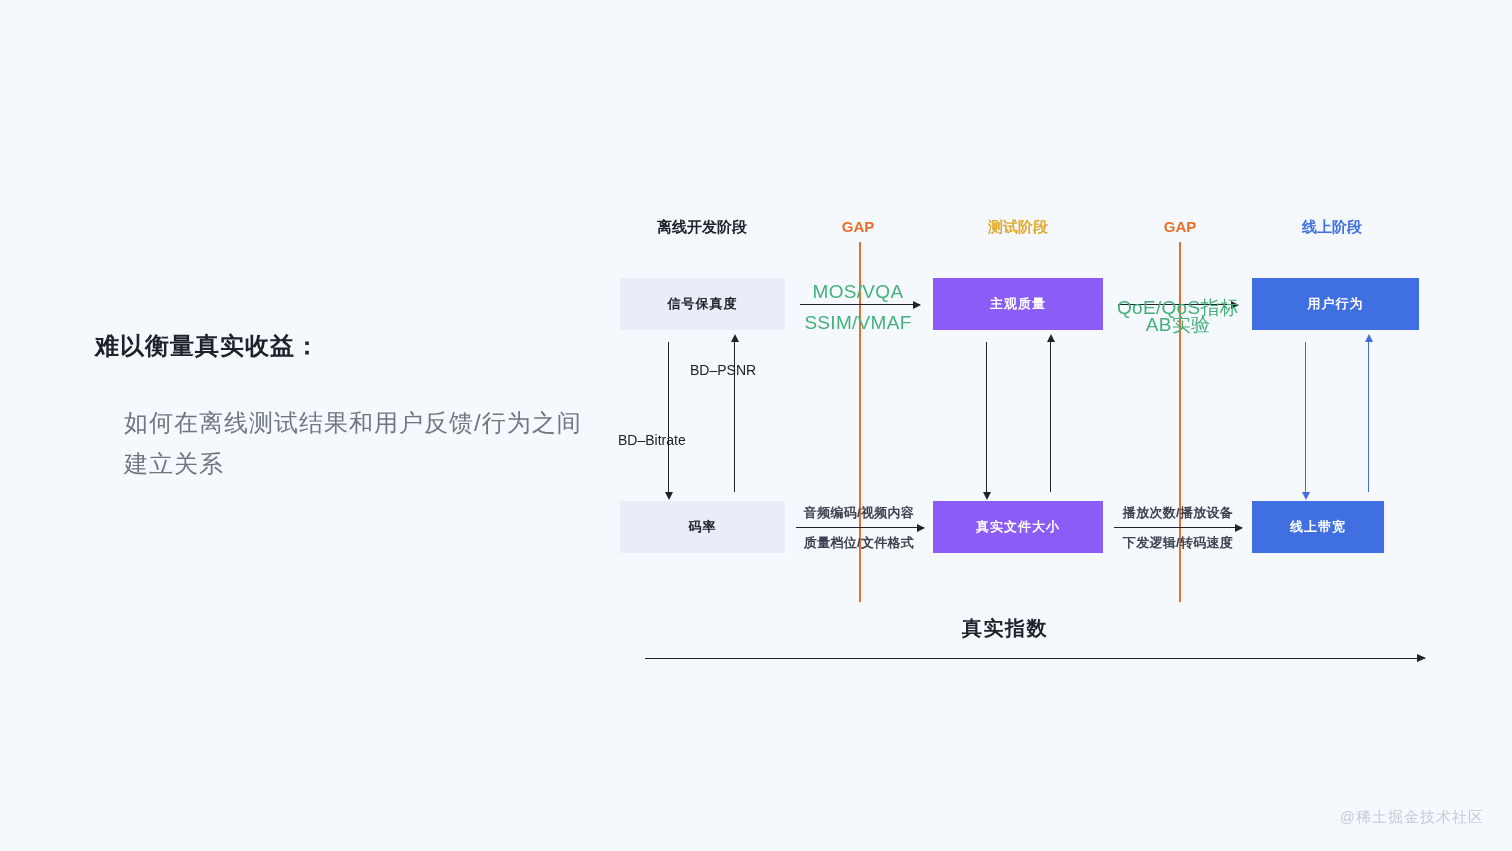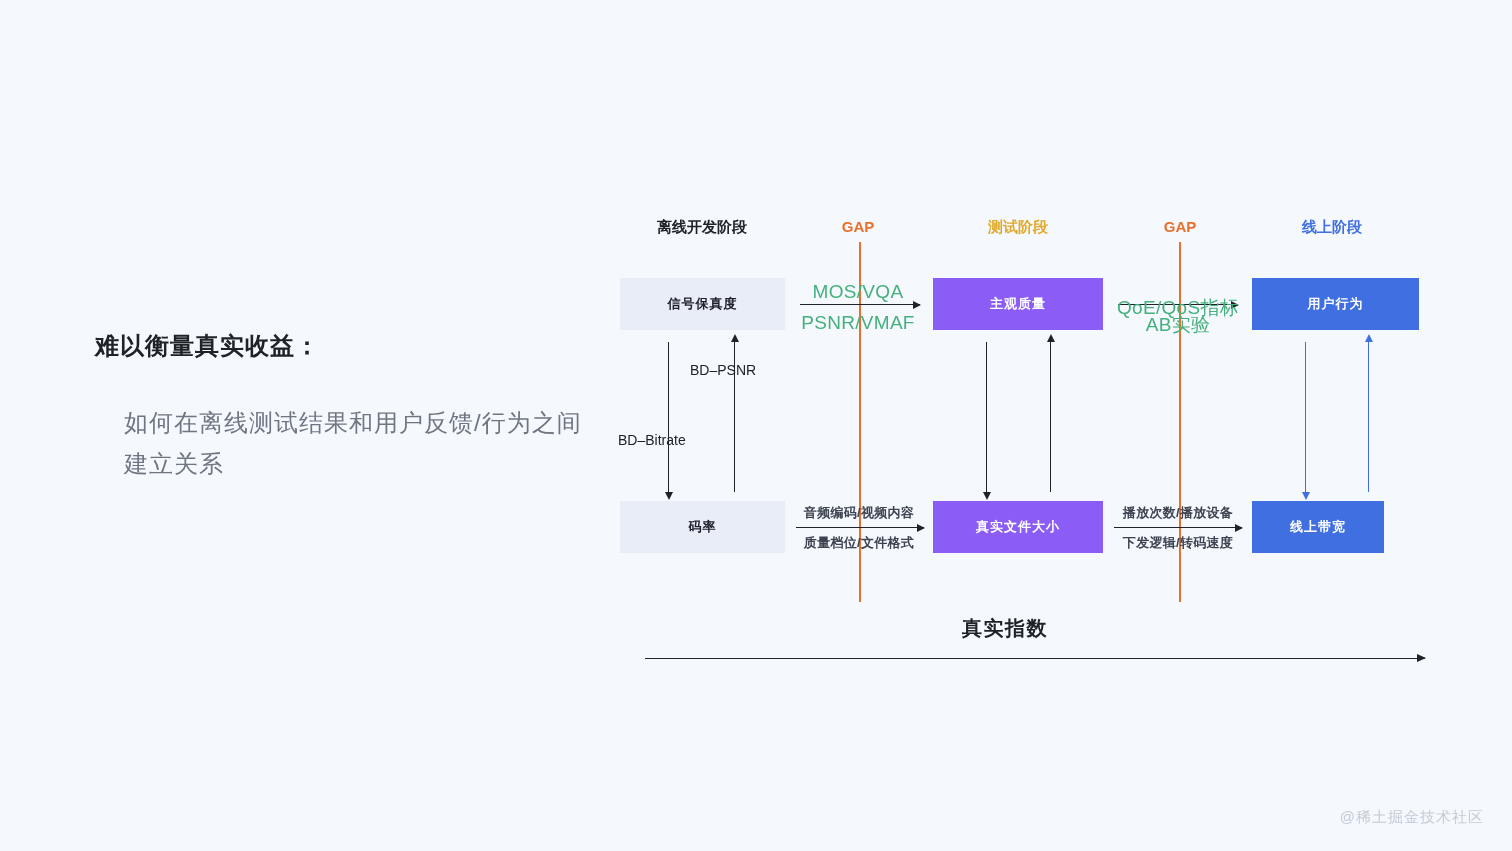--- a/index.html
+++ b/index.html
@@ -192,21 +192,21 @@
     <div class="gap-rule" style="left:579px;"></div>
 
     <div class="node pale" style="left:20px;  top:88px; width:165px;">信号保真度</div>
     <div class="node dark" style="left:333px; top:88px; width:170px;">主观质量</div>
     <div class="node blue" style="left:652px; top:88px; width:167px;">用户行为</div>
 
     <div class="h-arrow" style="left:200px; top:114px; width:120px;"></div>
     <div class="h-arrow" style="left:518px; top:114px; width:120px;"></div>
 
     <div class="edge-label green" style="left:258px; top:91px;">MOS/VQA</div>
-    <div class="edge-label green" style="left:258px; top:122px;">PSNR/VMAF</div>
+    <div class="edge-label green" style="left:258px; top:122px;">SSIM/VMAF</div>
     <div class="edge-label green" style="left:578px; top:105px;">QoE/QoS指标</div>
     <div class="edge-label green" style="left:578px; top:122px;">AB实验</div>
 
     <div class="node dark" style="left:333px; top:311px; width:170px;">真实文件大小</div>
     <div class="node pale" style="left:20px;  top:311px; width:165px;">码率</div>
     <div class="node blue" style="left:652px; top:311px; width:132px;">线上带宽</div>
 
     <div class="h-arrow" style="left:196px; top:337px; width:128px;"></div>
     <div class="h-arrow" style="left:514px; top:337px; width:128px;"></div>
 

